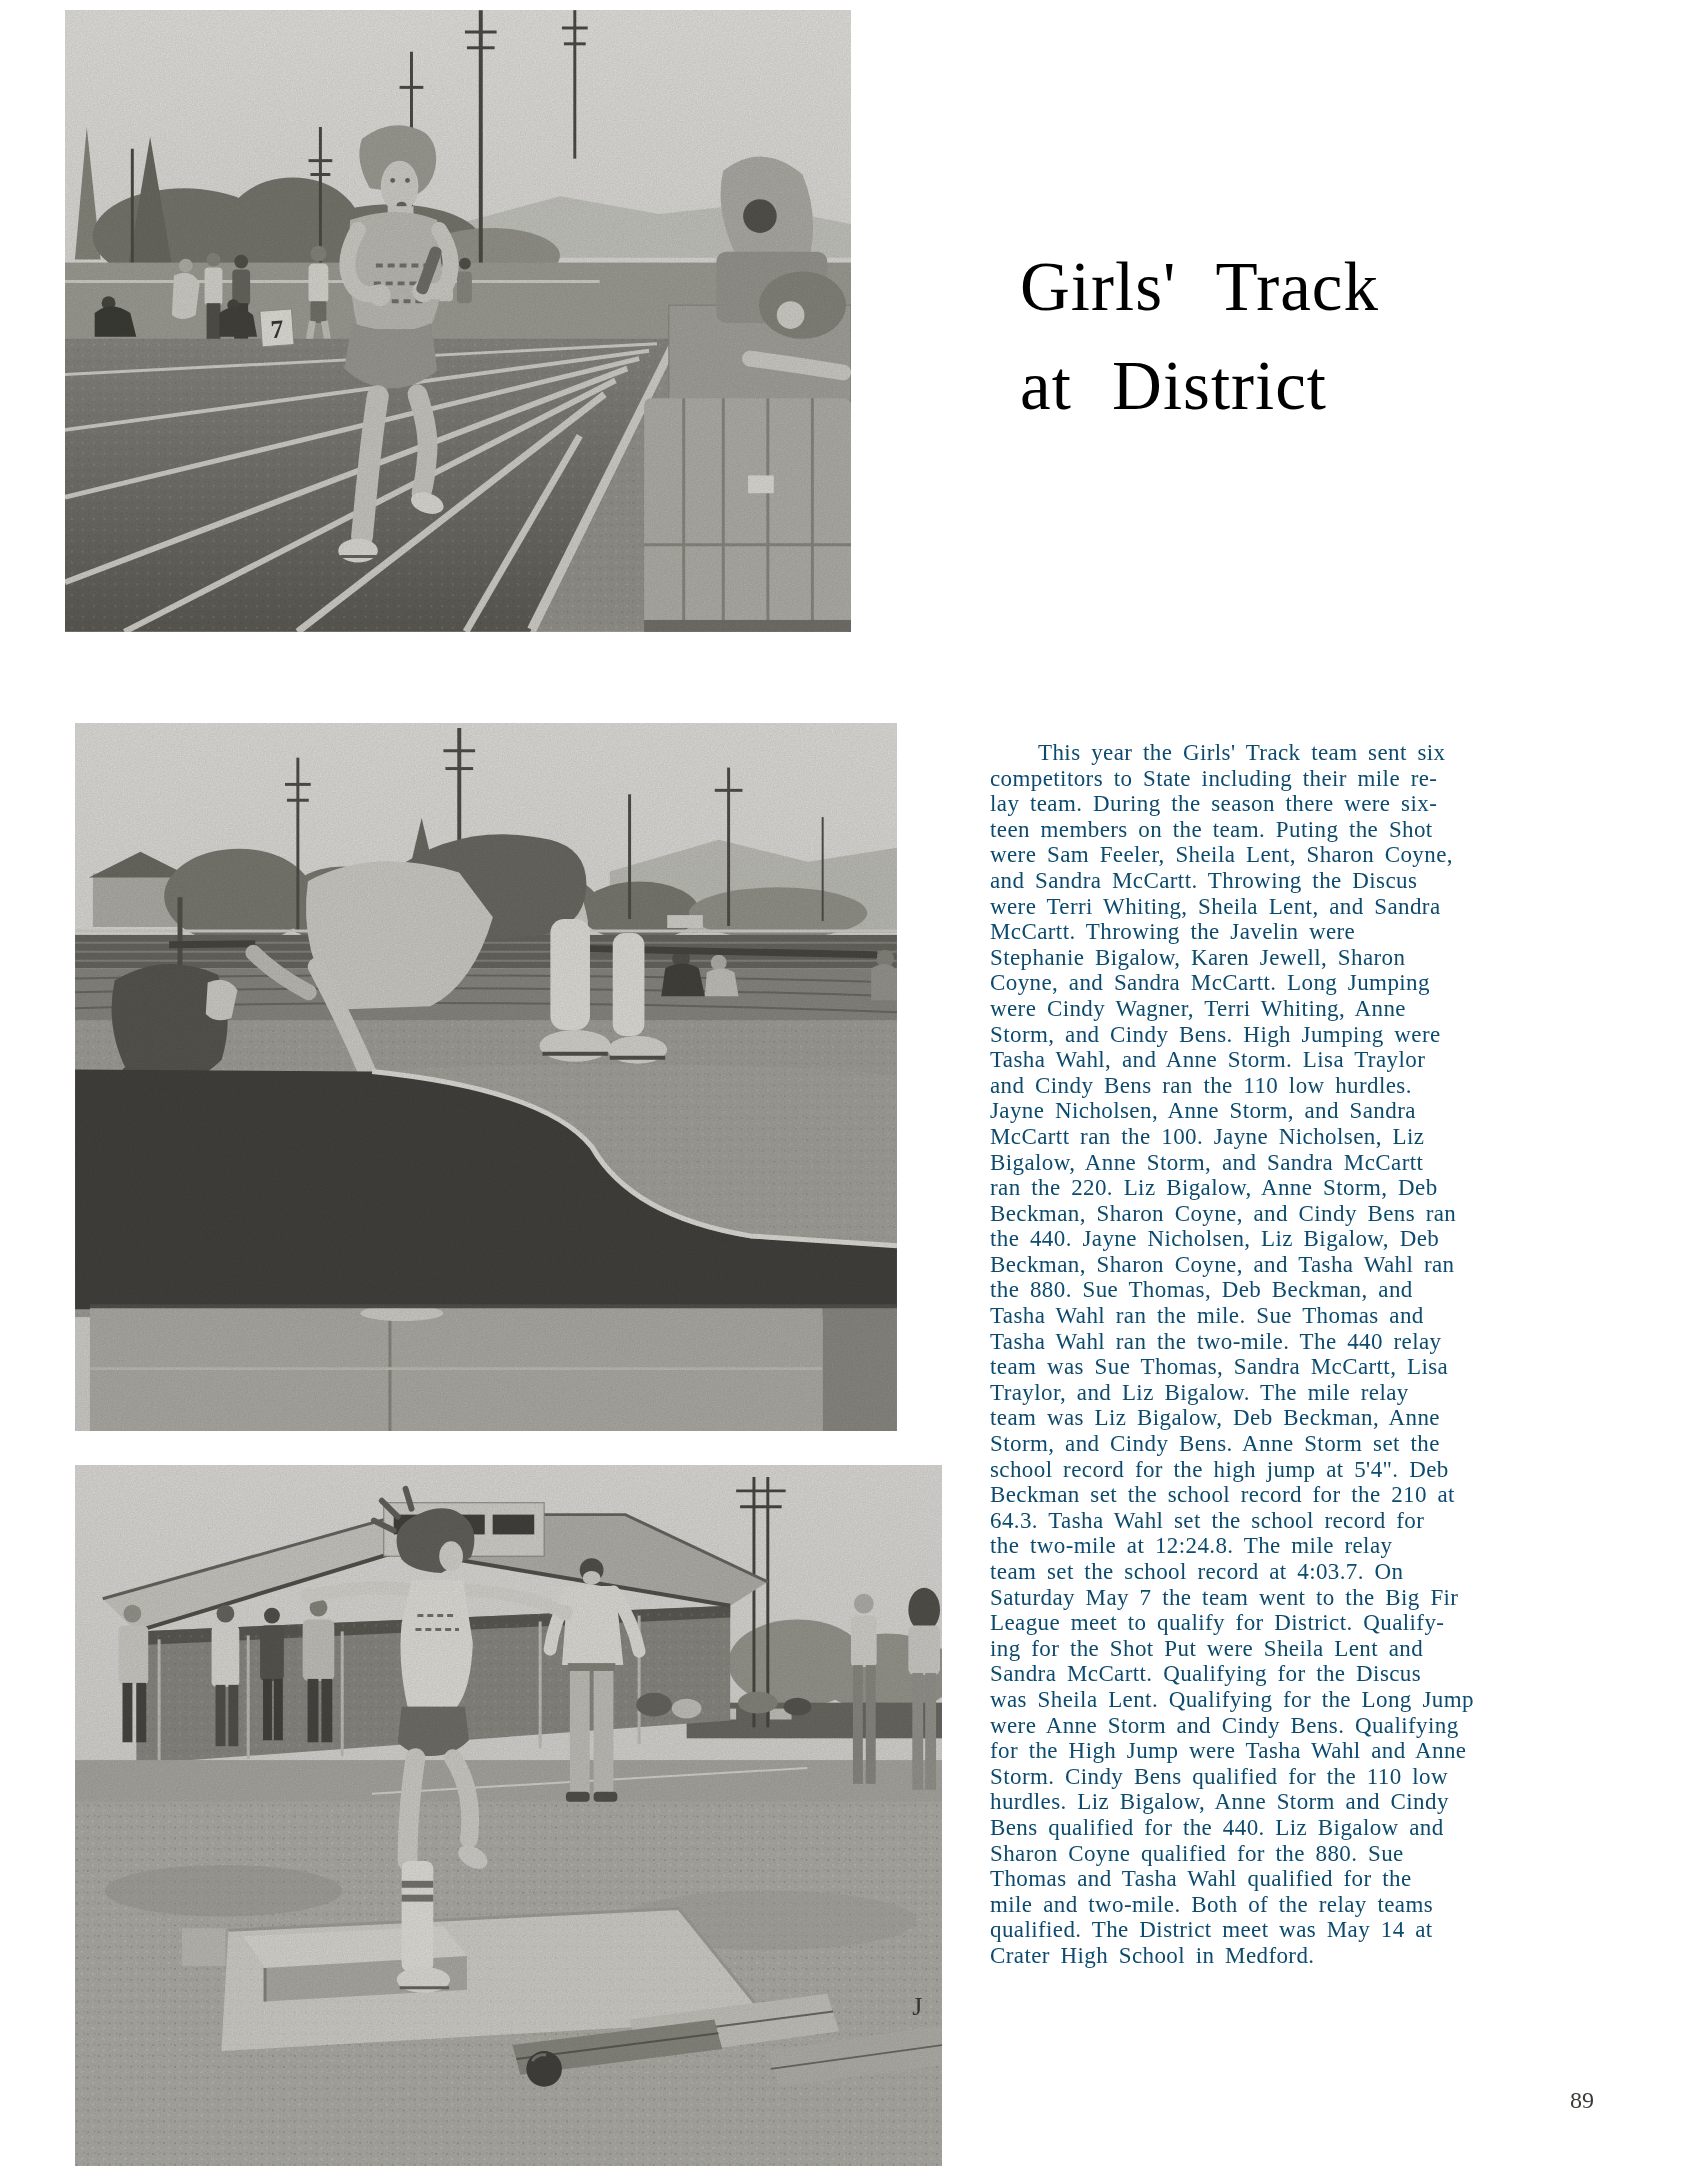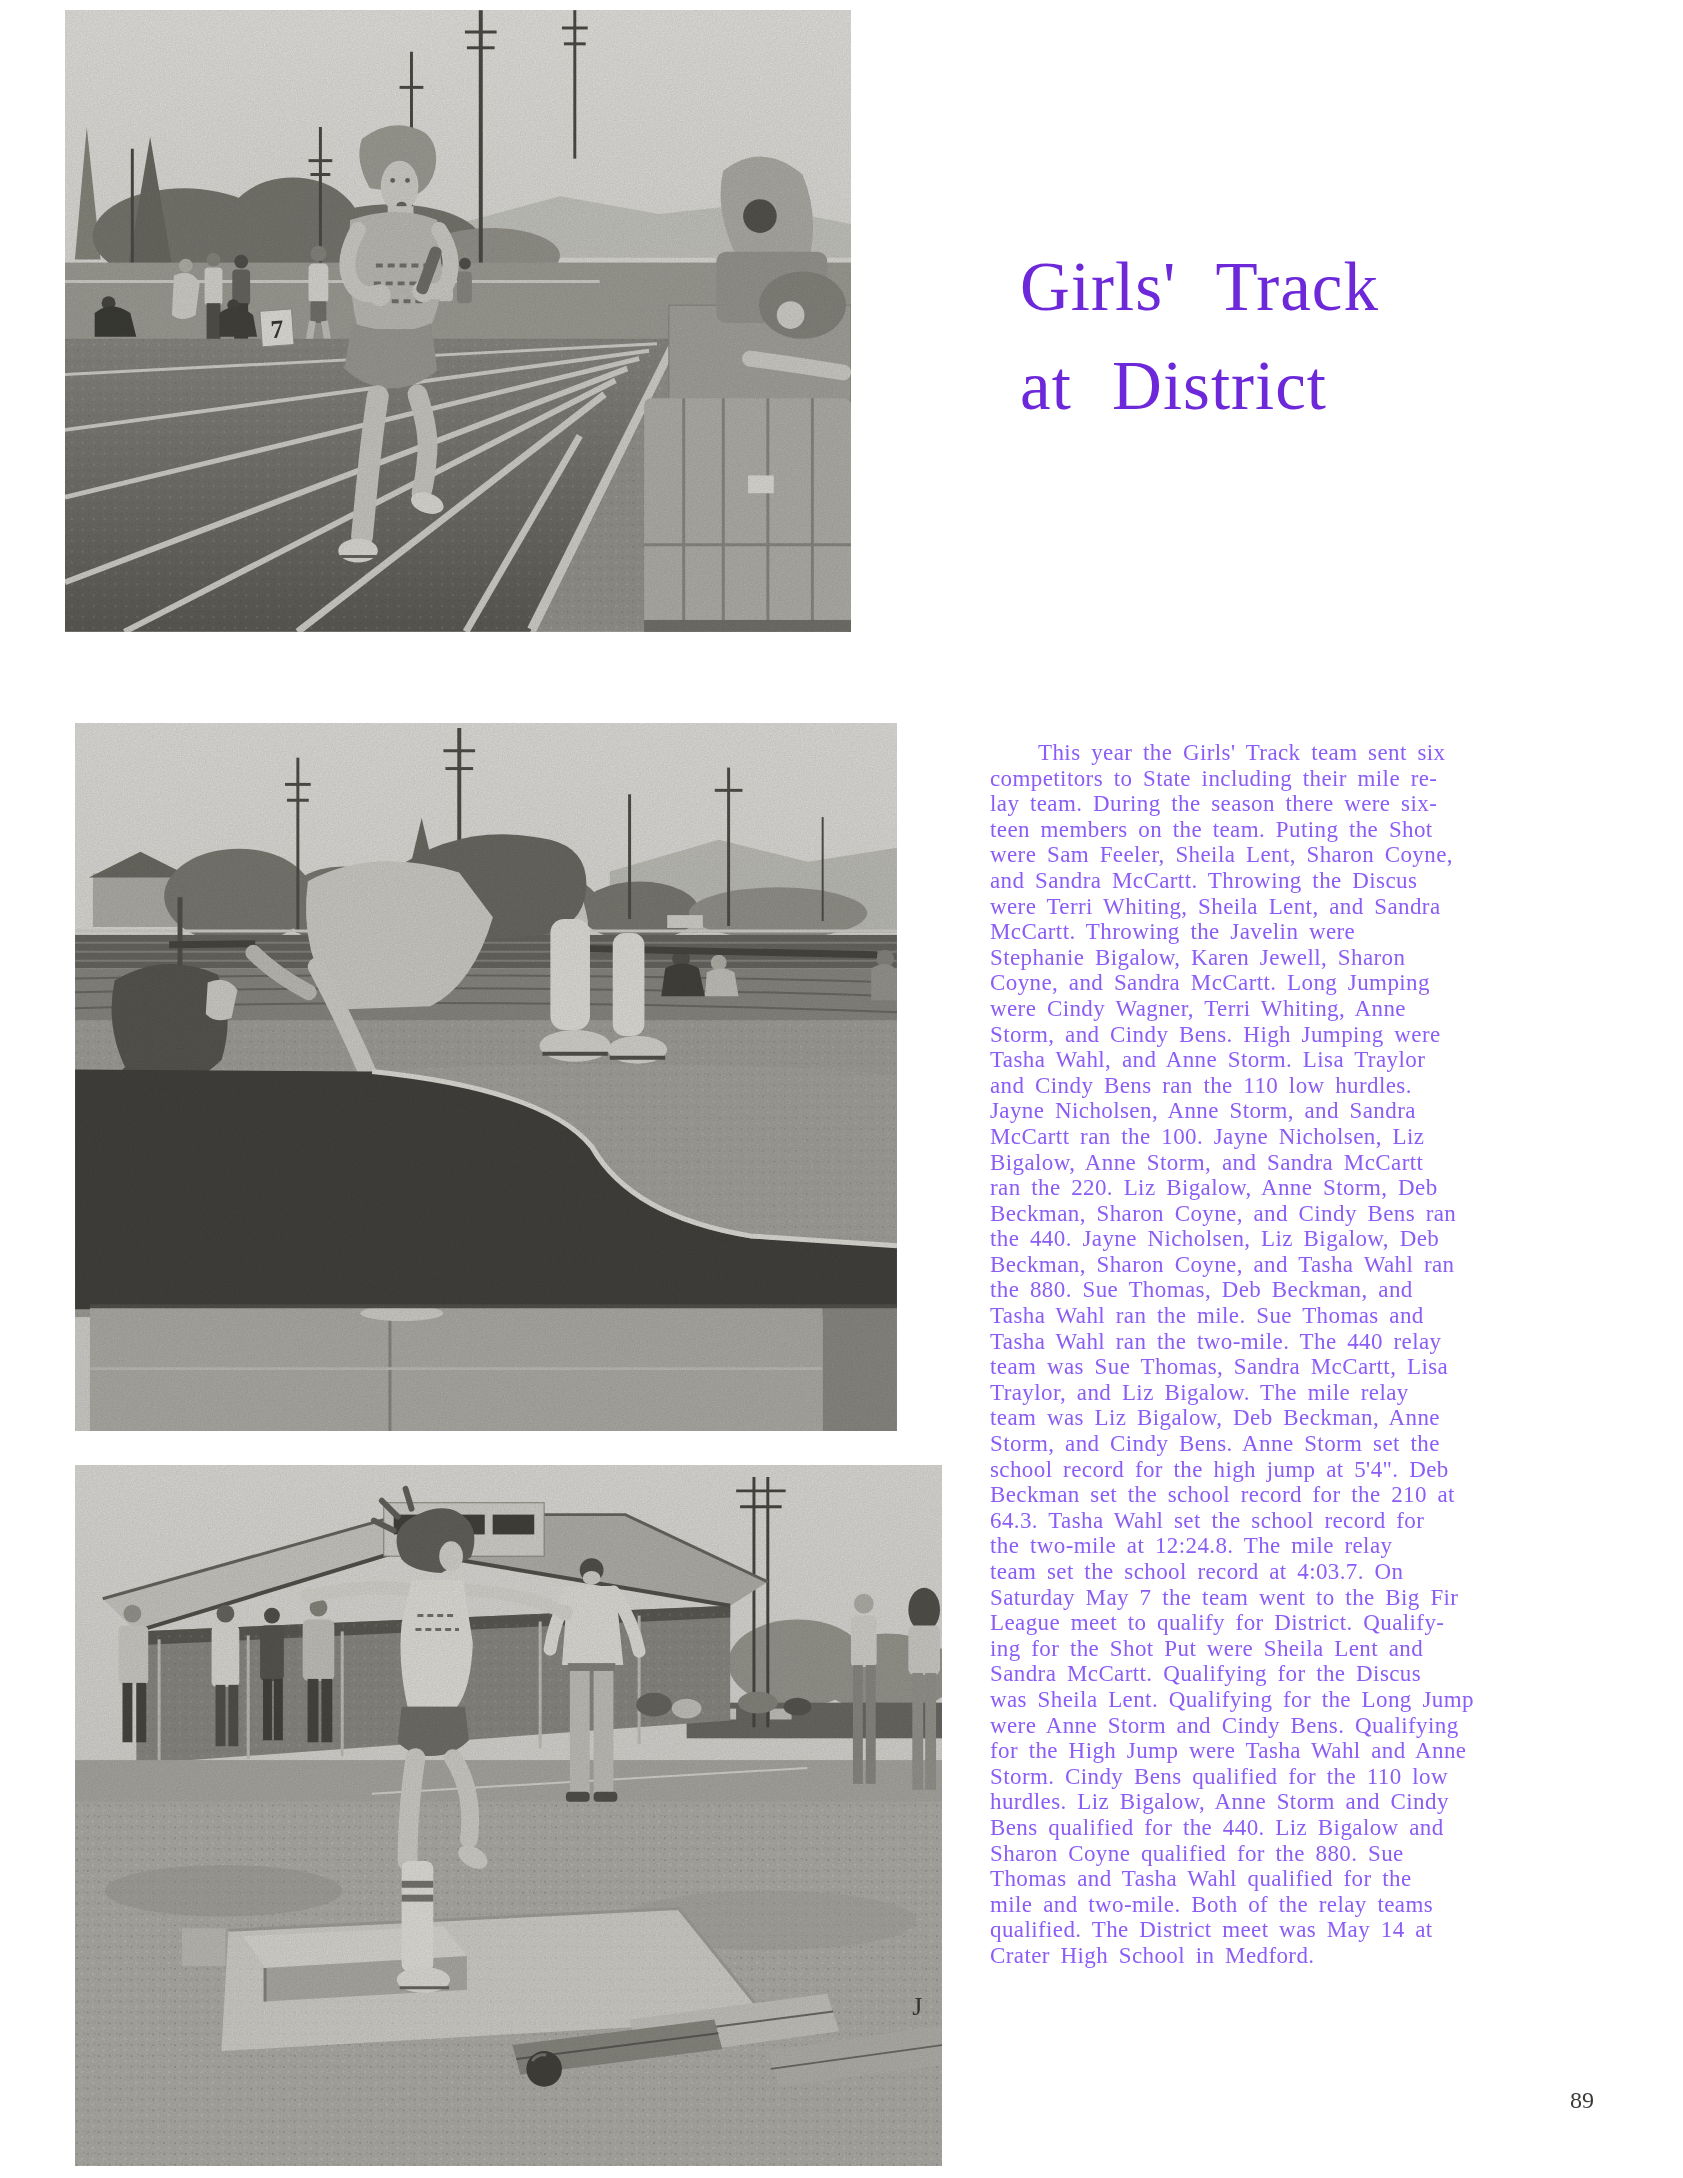--- a/index.html
+++ b/index.html
@@ -4,23 +4,23 @@
 <style>
   html,body{margin:0;padding:0;background:#ffffff;}
   .page{position:relative;width:1683px;height:2178px;background:#ffffff;overflow:hidden;
         font-family:"Liberation Serif","DejaVu Serif",serif;}
   .photo{position:absolute;overflow:hidden;background:#dcdbd6;}
   .photo svg{display:block;width:100%;height:100%;}
   #photo1{left:65px;top:10px;width:786px;height:622px;}
   #photo2{left:75px;top:723px;width:822px;height:708px;}
   #photo3{left:75px;top:1465px;width:867px;height:701px;}
   .headline{position:absolute;left:1020px;top:238px;margin:0;font-weight:400;
-            font-size:69px;line-height:99px;color:#6d28d9;letter-spacing:1px;word-spacing:22px;}
+            font-size:69px;line-height:99px;color:#000000;letter-spacing:1px;word-spacing:22px;}
   .article{position:absolute;left:990px;top:740px;width:564px;font-size:23px;
-           line-height:25.6px;color:#8b5cf6;letter-spacing:0.4px;word-spacing:4.5px;}
+           line-height:25.6px;color:#0c4a6e;letter-spacing:0.4px;word-spacing:4.5px;}
   .body-line{white-space:nowrap;}
   .body-line.indent{padding-left:48px;}
   .page-number{position:absolute;left:1570px;top:2087px;font-size:24px;color:#3a3a37;}
 </style>
 </head>
 <body>
 
 <div class="page">
 
   <figure class="photo" id="photo1" style="margin:0">

